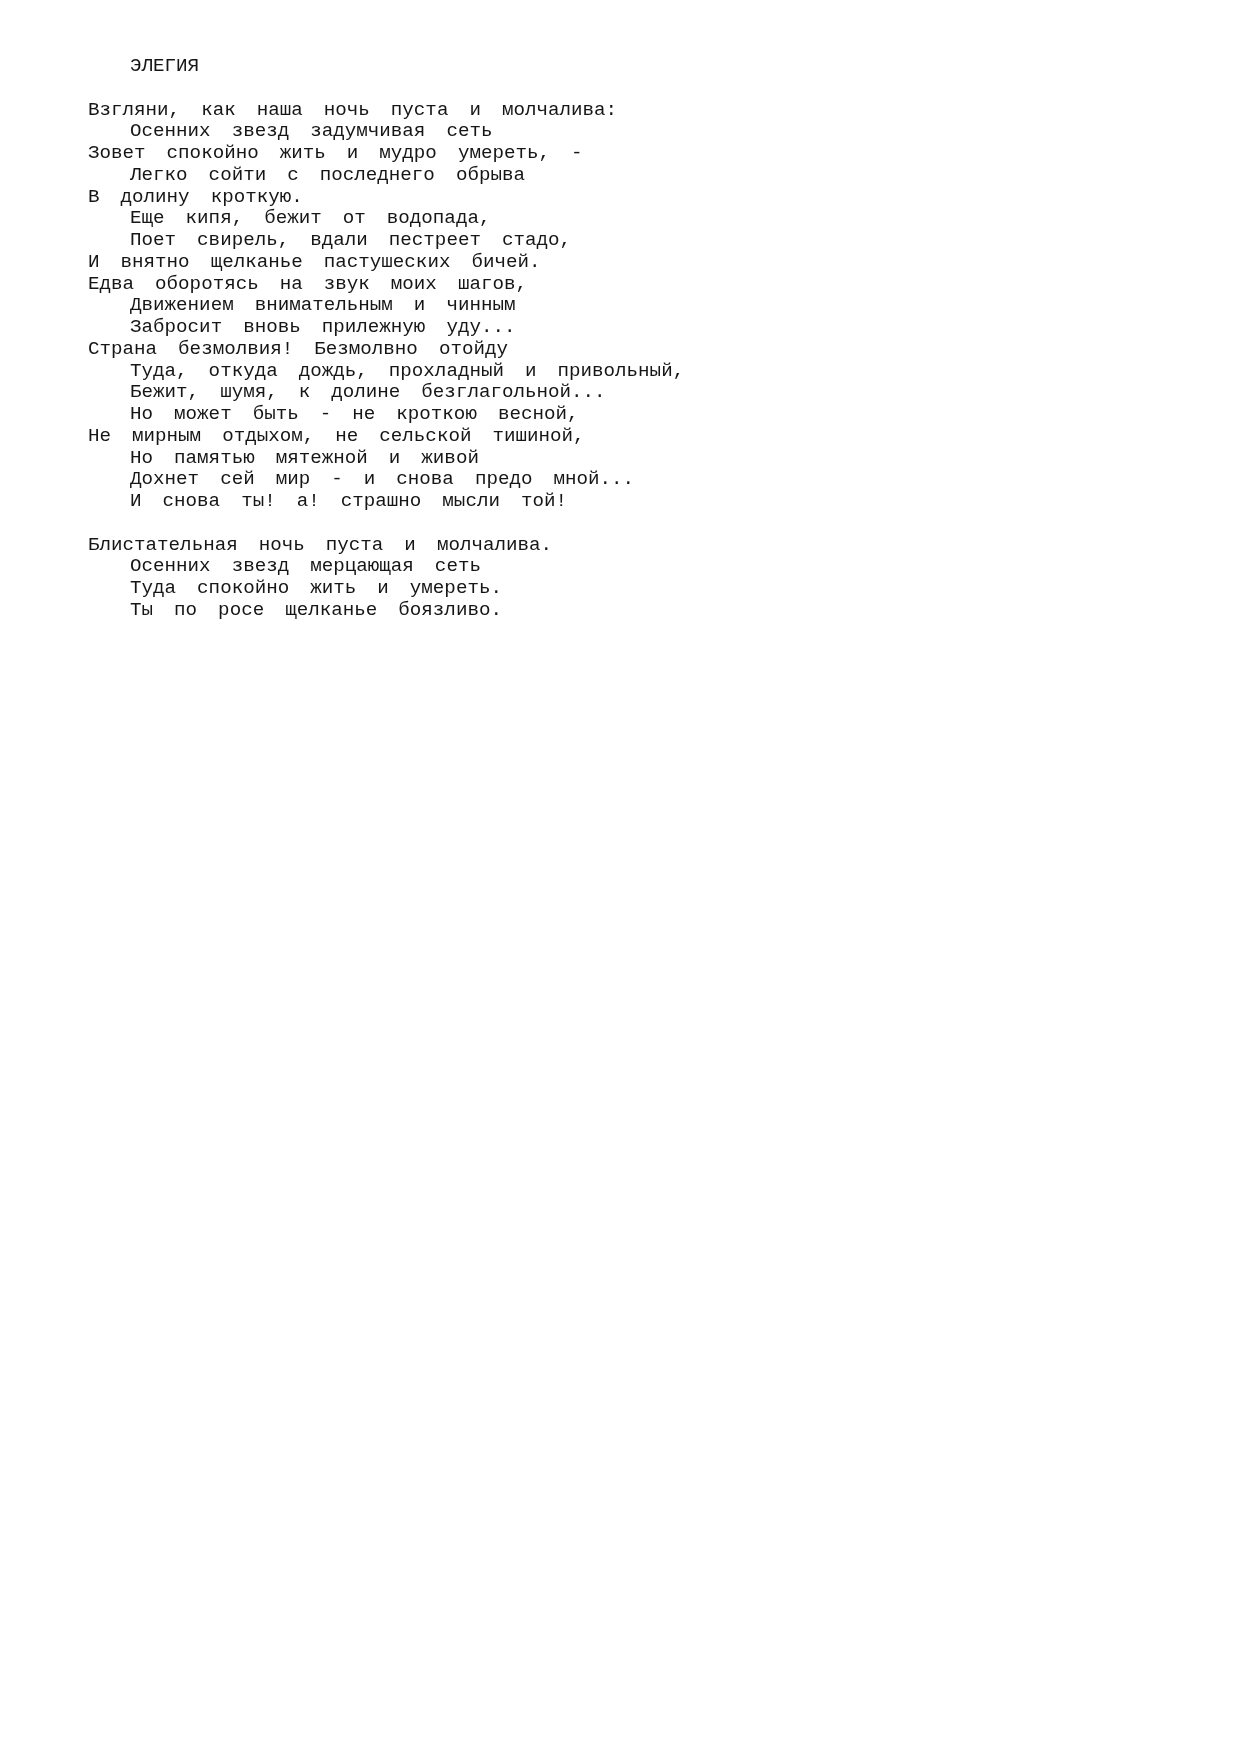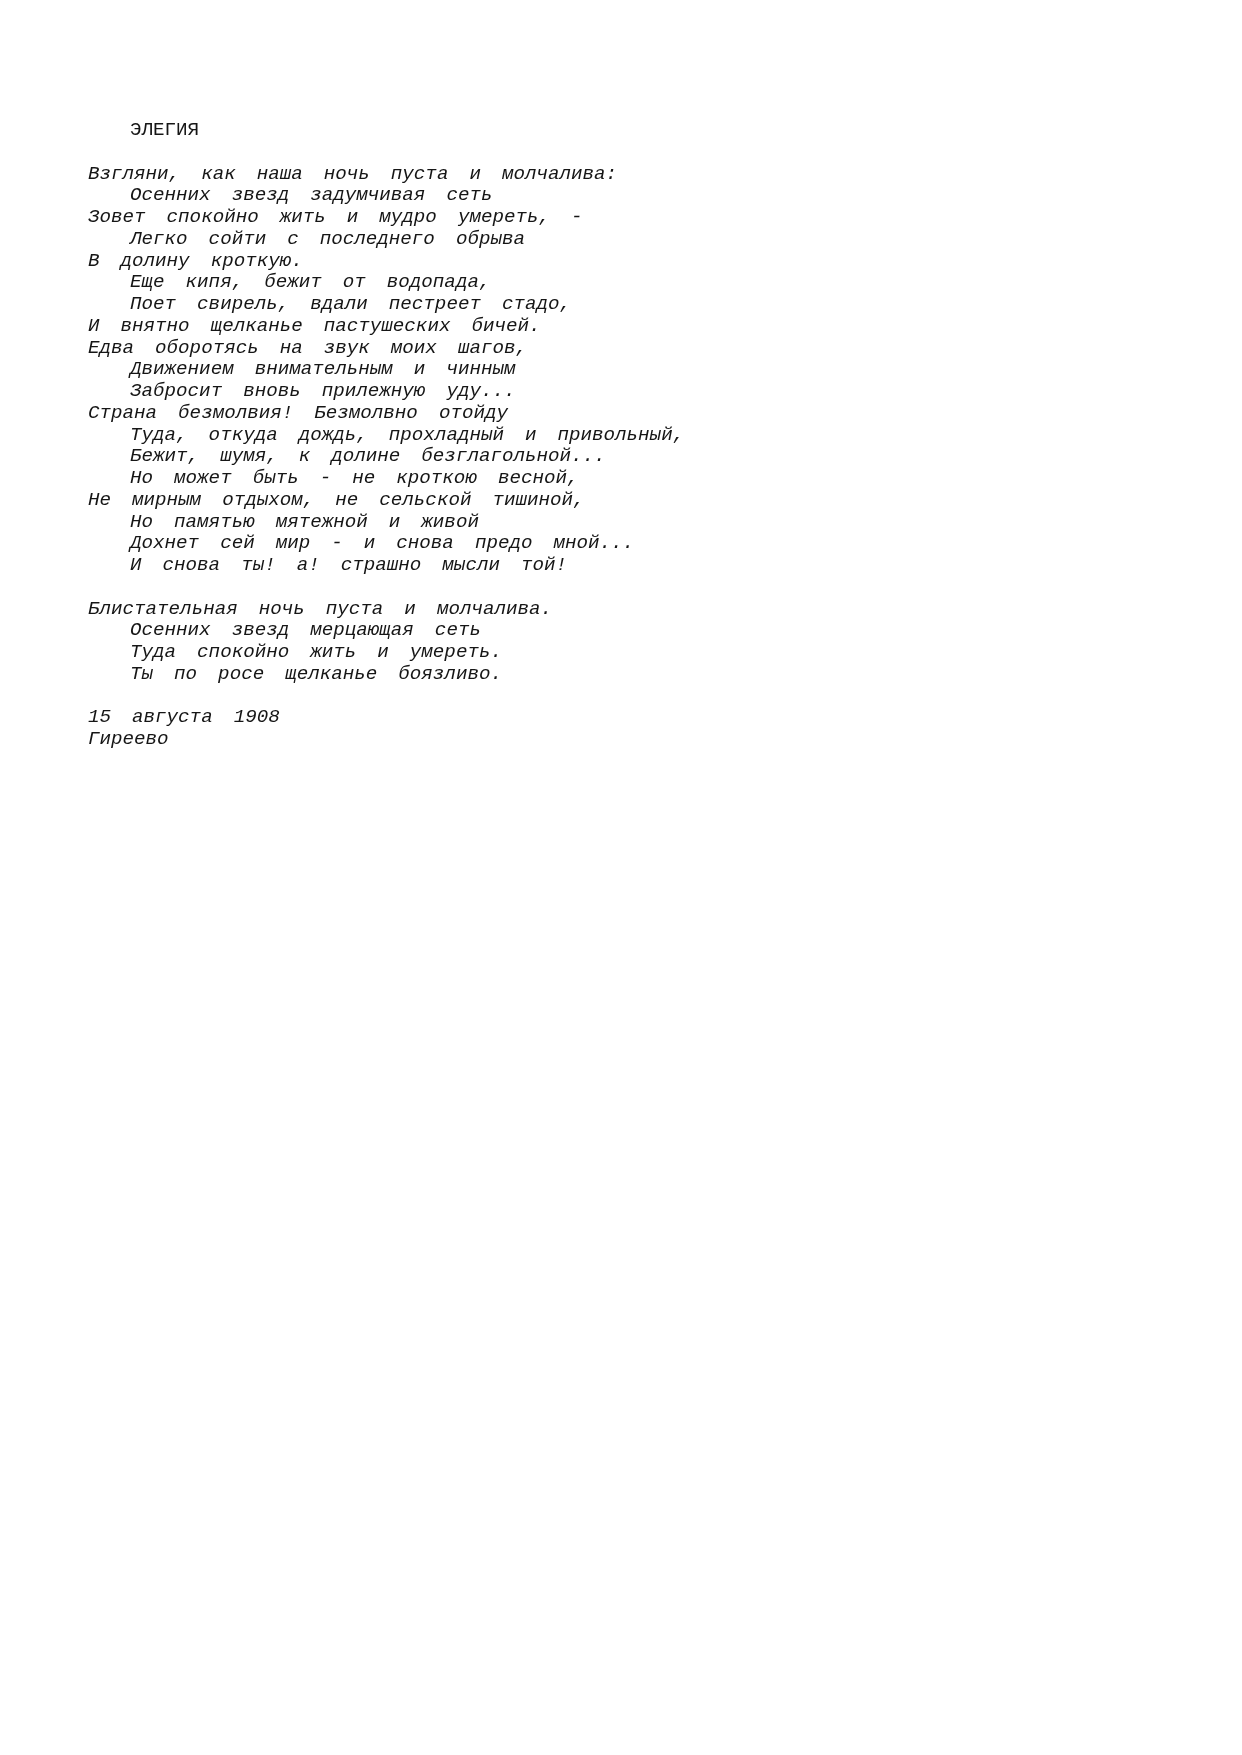--- a/index.html
+++ b/index.html
@@ -9,37 +9,36 @@
     width: 1242px;
     height: 1755px;
     overflow: hidden;
   }
   .page {
     position: relative;
     width: 1242px;
     height: 1755px;
     background: #ffffff;
     box-sizing: border-box;
-    padding: 120px 40px 40px 88px;
+    padding: 56px 40px 40px 88px;
     font-family: "Liberation Mono", "DejaVu Sans Mono", monospace;
     font-size: 19.2px;
     line-height: 21.75px;
     color: #161616;
     word-spacing: 9.5px;
   }
   .poem-title {
     white-space: pre;
     margin: 0 0 21.75px 0; 
   }
   .stanza {
     margin: 0 0 21.75px 0; 
   }
   .poem-line {
     white-space: pre;
-    font-style: italic;
   }
   .poem-footer .poem-line {
     white-space: pre;
   }
 </style>
 </head>
 <body>
 
 <div class="page">
   <div class="poem-title">  ЭЛЕГИЯ</div>
@@ -67,17 +66,13 @@
         <div class="poem-line">  И снова ты! а! страшно мысли той!</div>
       </div>
       <div class="stanza">
         <div class="poem-line">Блистательная ночь пуста и молчалива.</div>
         <div class="poem-line">  Осенних звезд мерцающая сеть</div>
         <div class="poem-line">  Туда спокойно жить и умереть.</div>
         <div class="poem-line">  Ты по росе щелканье боязливо.</div>
       </div>
     </div>
 
-  <div class="poem-footer">
-    <div class="poem-line">15 августа 1908</div>
-    <div class="poem-line">Гиреево</div>
-  </div>
 </div>
 
 </body></html>

